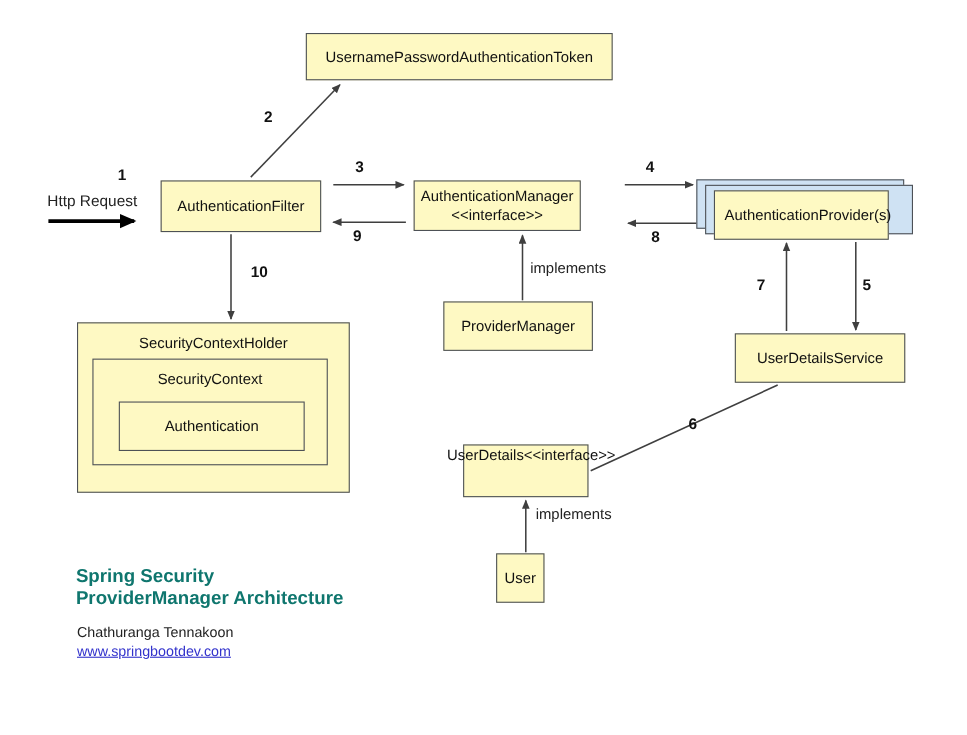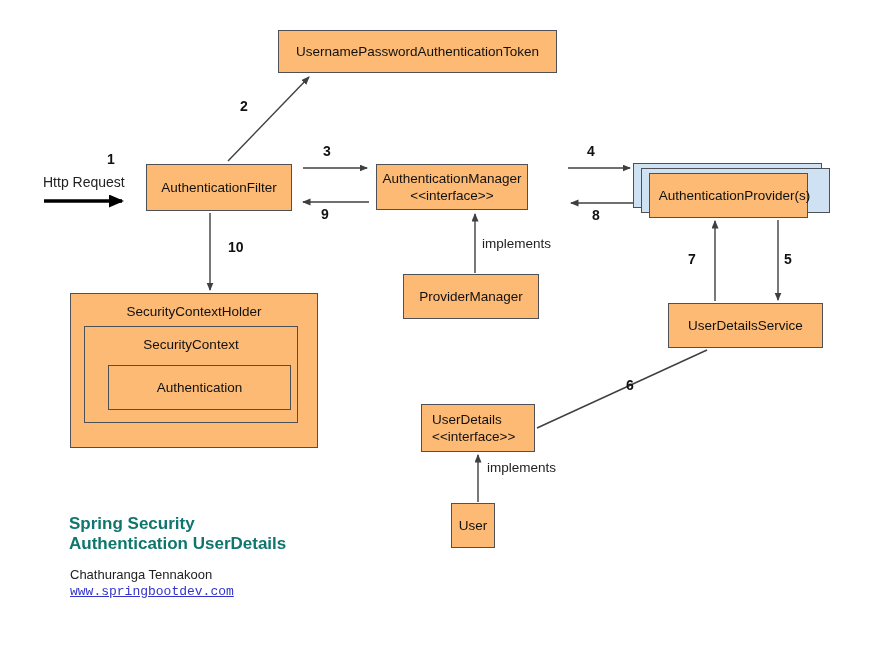--- a/index.html
+++ b/index.html
@@ -2,39 +2,39 @@
 <html><head>
 <meta charset="utf-8">
 <style>
   html,body{margin:0;padding:0;background:#ffffff;}
   #canvas{
     position:relative;width:879px;height:668px;background:#ffffff;
     font-family:"Liberation Sans", sans-serif;color:#1a1a1a;overflow:hidden;
   }
   #edges{position:absolute;left:0;top:0;width:879px;height:668px;z-index:1;pointer-events:none;}
   .node{
-    position:absolute;box-sizing:border-box;background:#fdba74;border:1.6px solid #4d5156;
+    position:absolute;box-sizing:border-box;background:#fef9c3;border:1.6px solid #4d5156;
     display:flex;align-items:center;justify-content:center;text-align:center;
     font-size:13.5px;line-height:17px;color:#111;z-index:2;
   }
   .node.container{align-items:flex-start;padding-top:9px;}
   .node.left-text{justify-content:flex-start;text-align:left;padding-left:10px;}
   .stack-layer{position:absolute;box-sizing:border-box;background:#cfe2f3;border:1.6px solid #4d5156;z-index:2;}
   .edge-num{
     position:absolute;z-index:3;font-size:14px;font-weight:bold;color:#111;
   }
   .annot{position:absolute;z-index:3;font-size:13.5px;color:#222;}
   .footer-title{
     position:absolute;left:69px;top:514px;z-index:3;font-size:17px;font-weight:bold;
     line-height:20px;color:#0f766e;
   }
   .footer-author{position:absolute;left:70px;top:567px;z-index:3;font-size:13px;color:#222;}
   .footer-link{
     position:absolute;left:70px;top:584px;z-index:3;font-size:13px;
-    color:#3333cc;text-decoration:underline;cursor:pointer;font-family:Liberation Mono, monospace;
+    color:#3333cc;text-decoration:underline;cursor:pointer;
   }
 </style>
 </head>
 <body>
 
 <div id="canvas">
 
   <svg id="edges" viewBox="0 0 879 668">
     <defs>
       <marker id="arr" markerWidth="9" markerHeight="8" refX="7.5" refY="3.5" orient="auto" markerUnits="userSpaceOnUse">
@@ -81,29 +81,29 @@
   <div class="node" style="left:403px;top:274px;width:136px;height:45px;">
     <span>ProviderManager</span>
   </div>
 
   <div class="node container" style="left:70px;top:293px;width:248px;height:155px;">
     <span>SecurityContextHolder</span>
   </div>
   <div class="node container" style="left:84px;top:326px;width:214px;height:97px;">
     <span>SecurityContext</span>
   </div>
-  <div class="node" style="left:108px;top:365px;width:183px;height:45px;text-align:center;">
+  <div class="node" style="left:108px;top:365px;width:169px;height:45px;text-align:center;">
     <span>Authentication</span>
   </div>
 
   <div class="node" style="left:668px;top:303px;width:155px;height:45px;">
     <span>UserDetailsService</span>
   </div>
 
-  <div class="node left-text" style="left:421px;top:404px;width:114px;height:48px;flex-direction:column;align-items:flex-start;justify-content:center;">
+  <div class="node left-text" style="left:421px;top:404px;width:114px;height:48px;flex-direction:row;align-items:flex-start;justify-content:center;">
     <span>UserDetails</span>
     <span>&lt;&lt;interface&gt;&gt;</span>
   </div>
 
   <div class="node" style="left:451px;top:503px;width:44px;height:45px;">
     <span>User</span>
   </div>
 
   <div class="edge-num" style="left:107px;top:151px;">1</div>
   <div class="edge-num" style="left:240px;top:98px;">2</div>
@@ -115,18 +115,18 @@
   <div class="edge-num" style="left:592px;top:207px;">8</div>
   <div class="edge-num" style="left:321px;top:206px;">9</div>
   <div class="edge-num" style="left:228px;top:239px;">10</div>
 
   <div class="annot" style="left:43px;top:174px;font-size:14px;">Http Request</div>
   <div class="annot" style="left:482px;top:236px;">implements</div>
   <div class="annot" style="left:487px;top:460px;">implements</div>
 
   <div class="footer-title">
     <div>Spring Security</div>
-    <div>Authentication UserDetails</div>
+    <div>ProviderManager Architecture</div>
   </div>
   <div class="footer-author">Chathuranga Tennakoon</div>
   <a class="footer-link">www.springbootdev.com</a>
 
 </div>
 
 </body></html>

